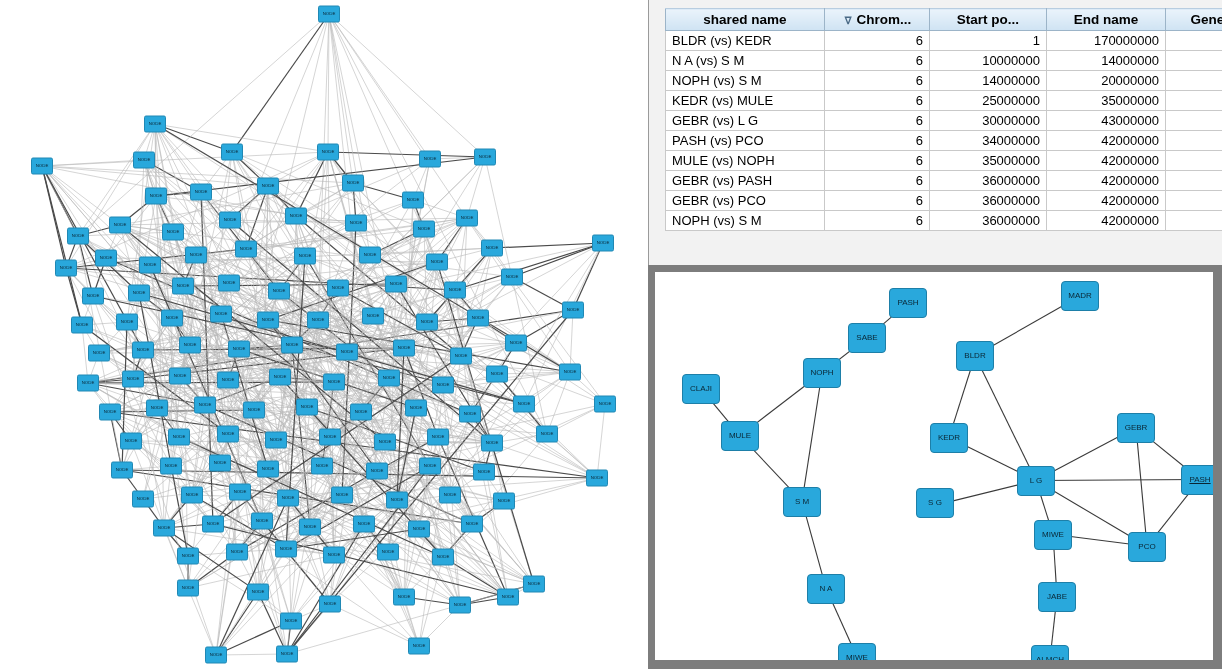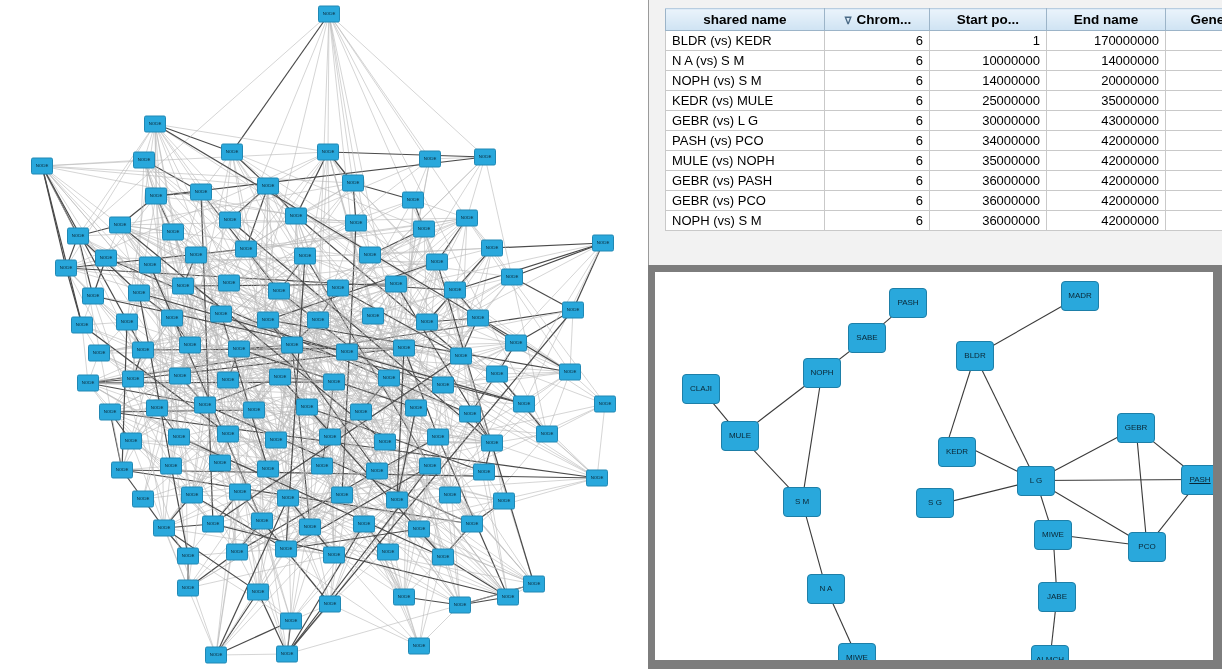--- a/index.html
+++ b/index.html
@@ -1218,21 +1218,21 @@
         <line x1="402" y1="325" x2="395" y2="388" stroke="#3a3a3a" stroke-width="1.1"></line>
       </svg>
     <div id="small-nodes">
         <div class="node" style="left: 253px; top: 31px;">PASH</div>
         <div class="node" style="left: 425px; top: 24px;">MADR</div>
         <div class="node" style="left: 212px; top: 66px;">SABE</div>
         <div class="node" style="left: 320px; top: 84px;">BLDR</div>
         <div class="node" style="left: 167px; top: 101px;">NOPH</div>
         <div class="node" style="left: 46px; top: 117px;">CLAJI</div>
         <div class="node" style="left: 481px; top: 156px;">GEBR</div>
-        <div class="node" style="left: 294px; top: 180px; margin-left: 8px;">KEDR</div>
+        <div class="node" style="left: 294px; top: 166px;">KEDR</div>
         <div class="node" style="left: 85px; top: 164px;">MULE</div>
         <div class="node" style="left: 381px; top: 209px;">L G</div>
         <div class="node" style="left: 545px; top: 208px; text-decoration: underline;">PASH</div>
         <div class="node" style="left: 280px; top: 231px;">S G</div>
         <div class="node" style="left: 147px; top: 230px;">S M</div>
         <div class="node" style="left: 398px; top: 263px;">MIWE</div>
         <div class="node" style="left: 492px; top: 275px;">PCO</div>
         <div class="node" style="left: 402px; top: 325px;">JABE</div>
         <div class="node" style="left: 171px; top: 317px;">N A</div>
         <div class="node" style="left: 395px; top: 388px;">ALMCH</div>

